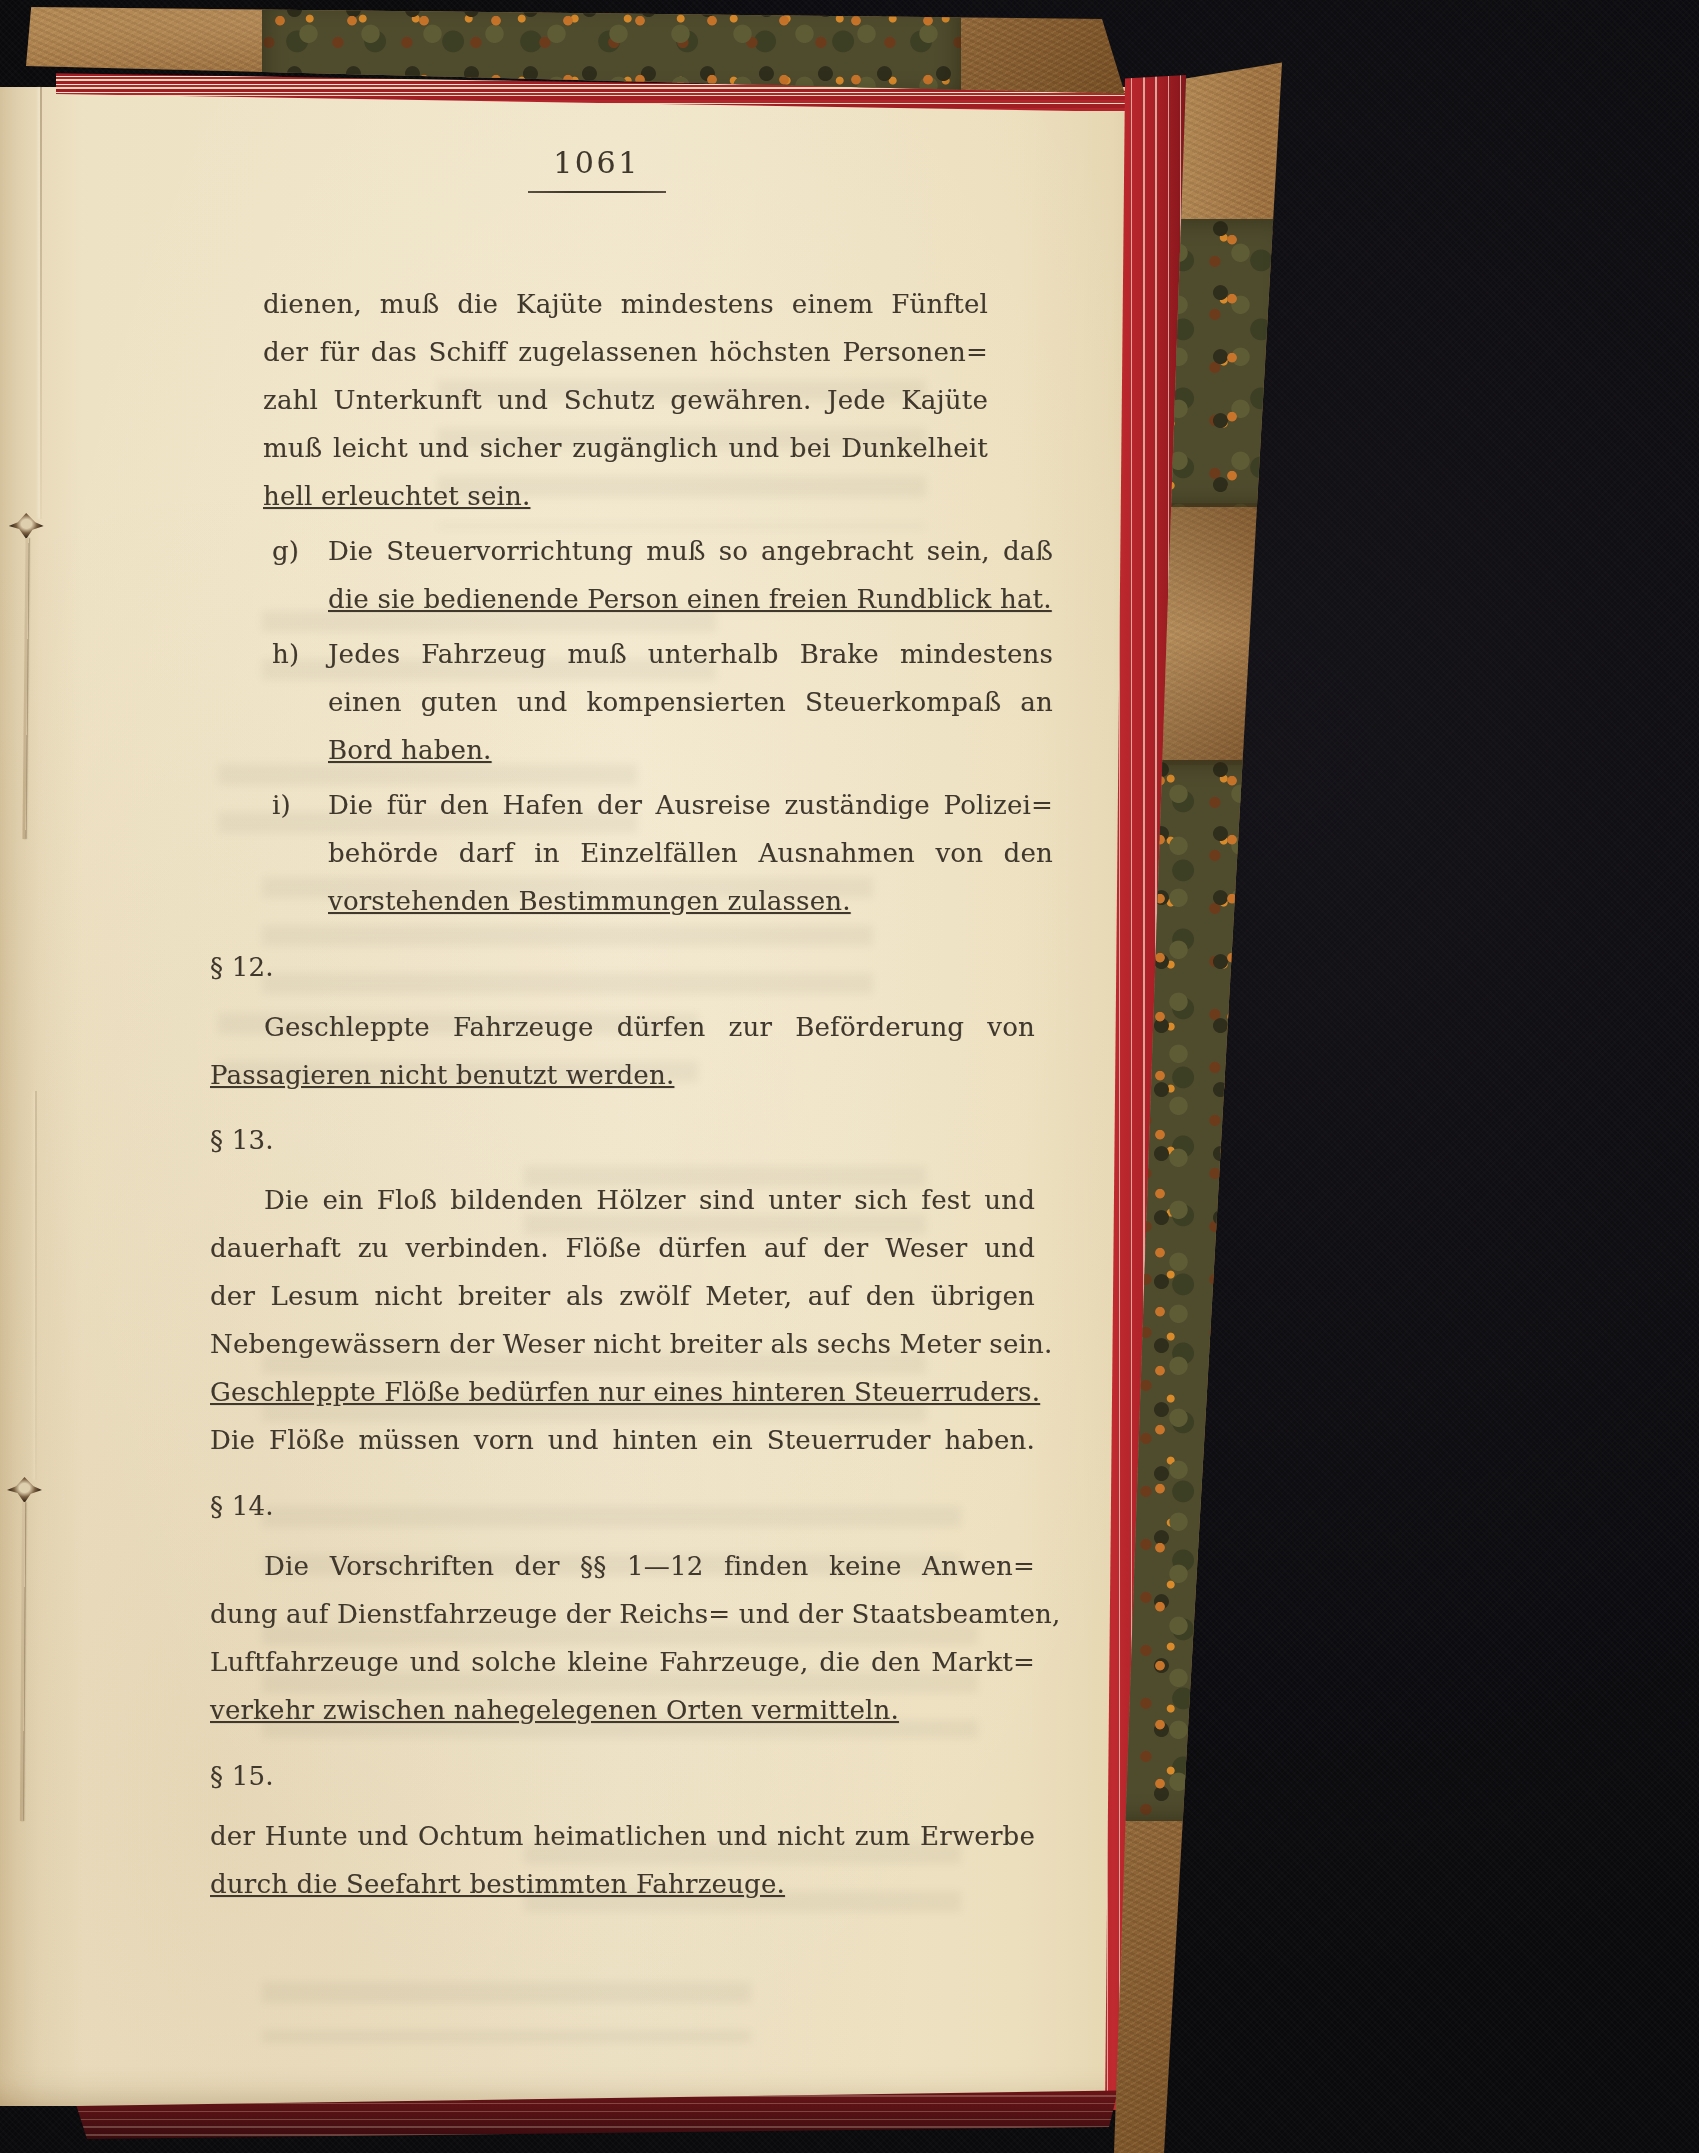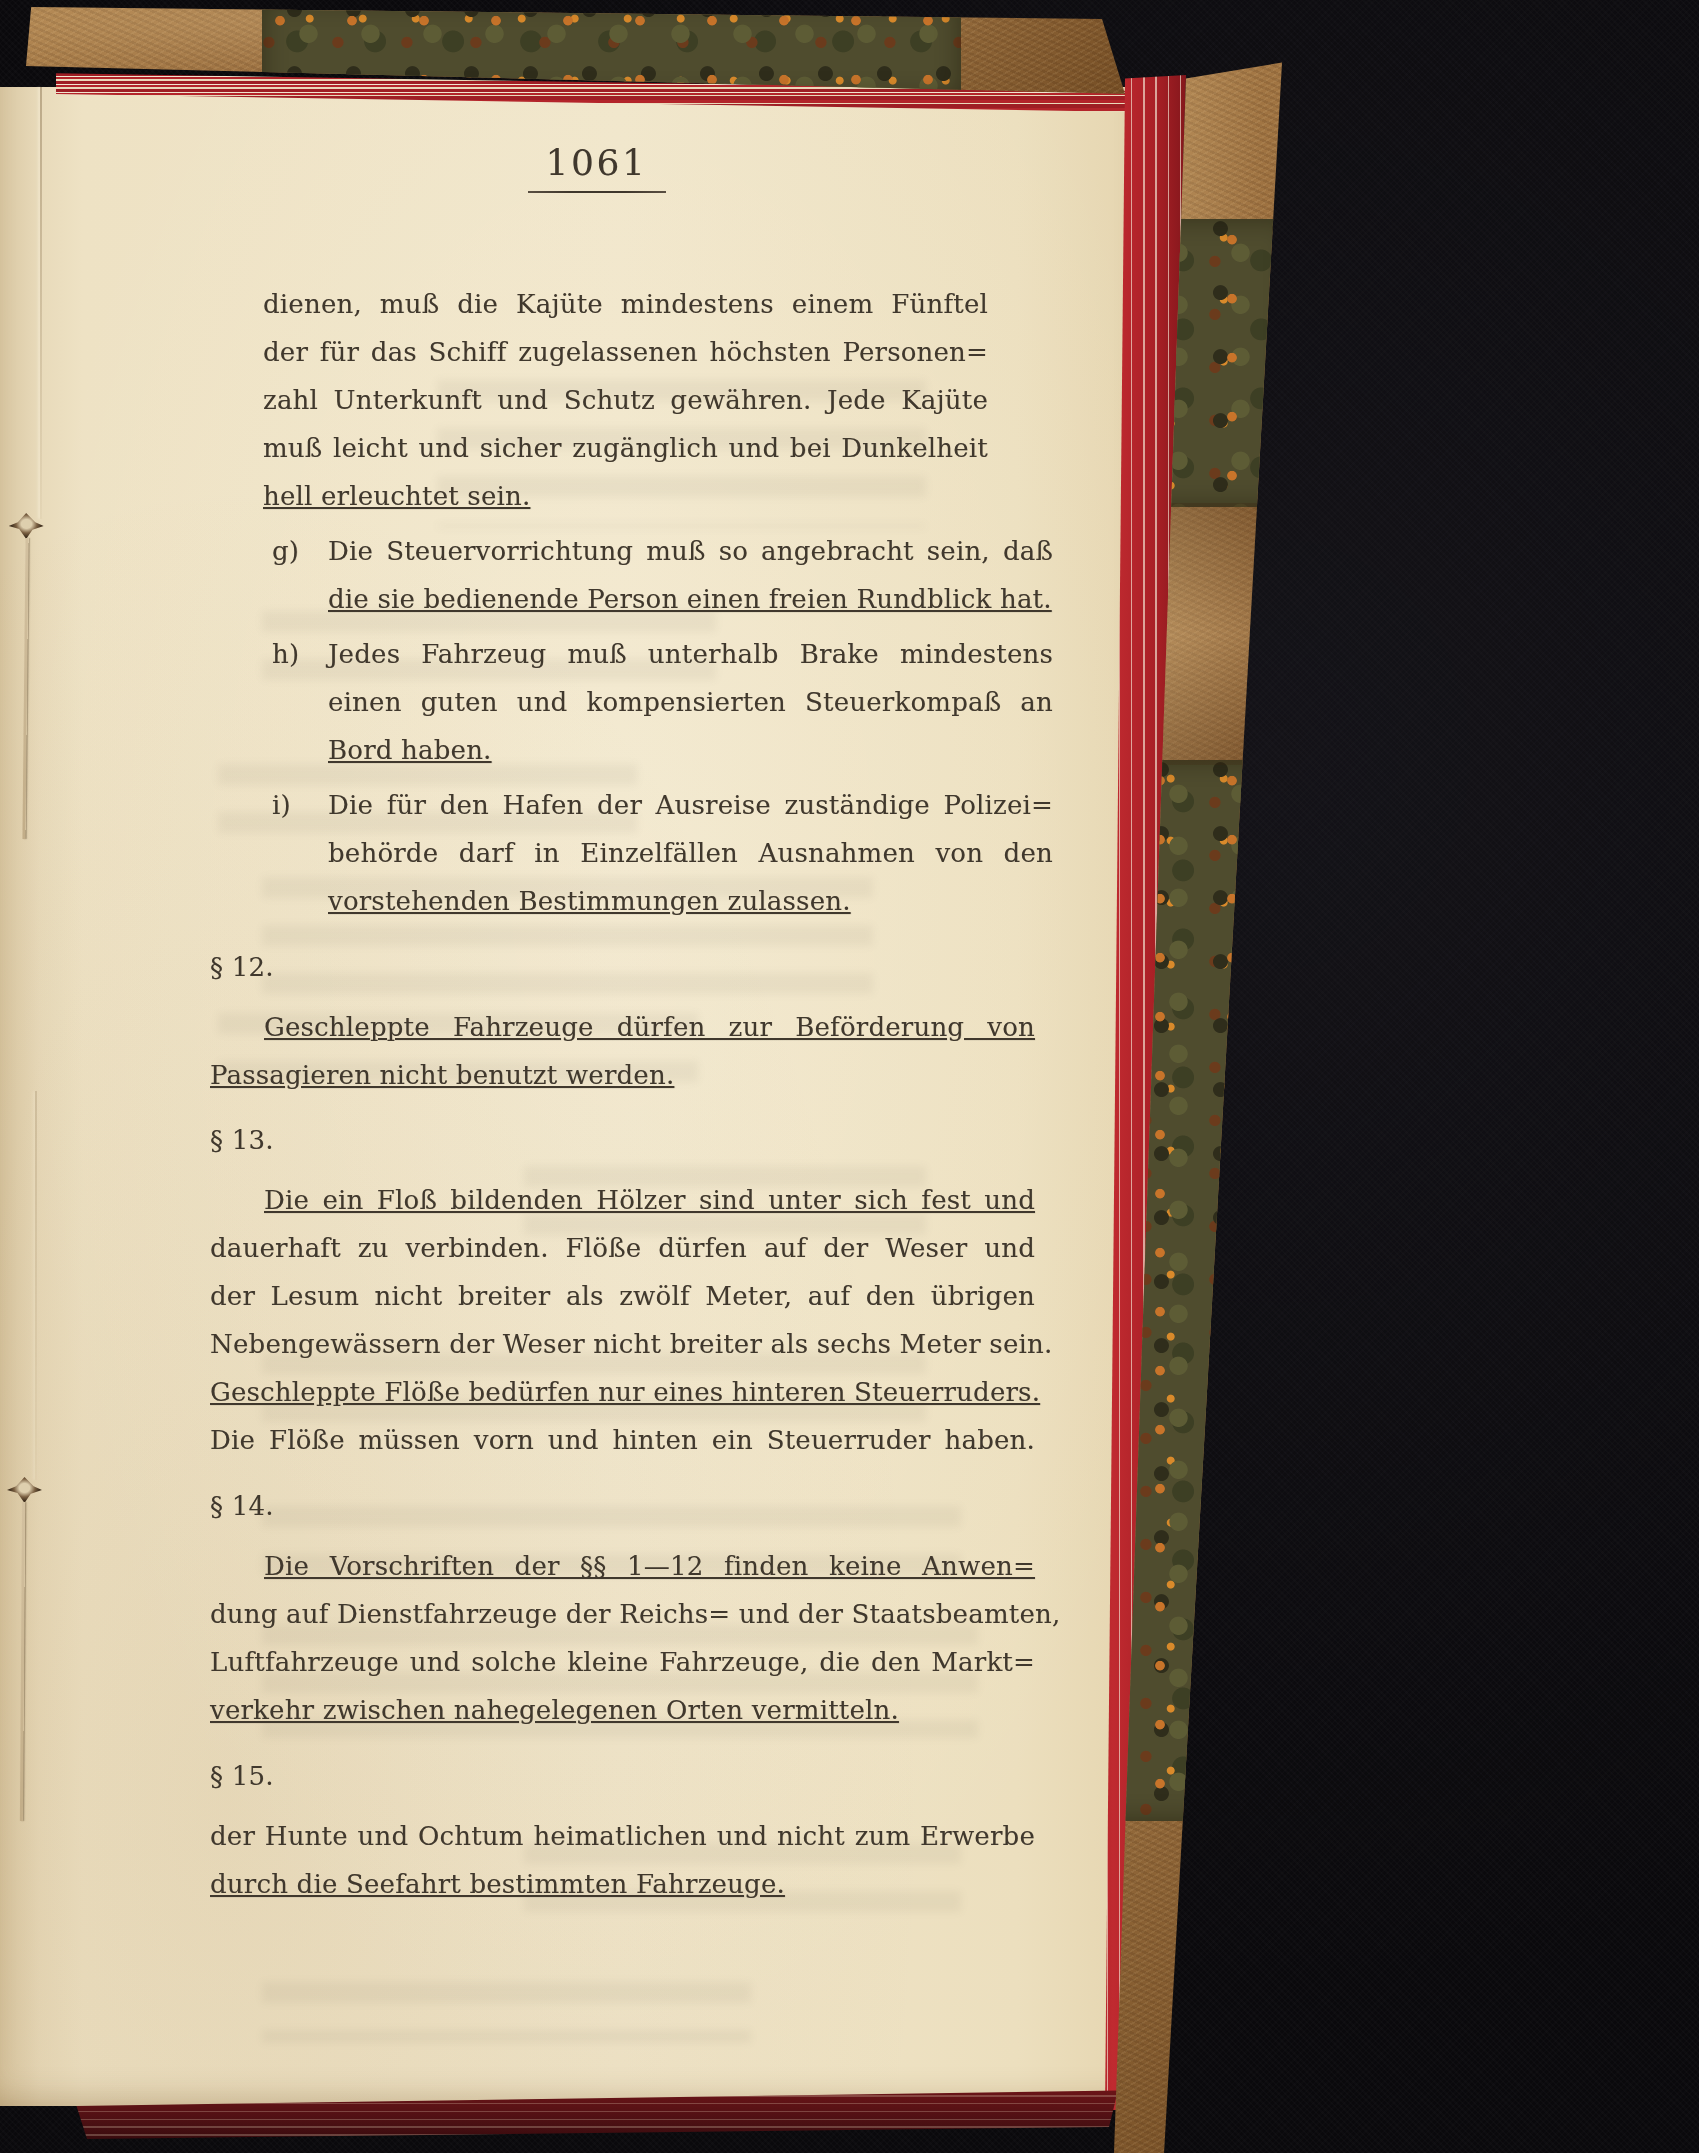--- a/index.html
+++ b/index.html
@@ -104,26 +104,26 @@
   .smudge{position:absolute;filter:blur(4.4px);opacity:.09;pointer-events:none;
     background:repeating-linear-gradient(180deg, rgba(95,88,70,.75) 0 21px, rgba(95,88,70,0) 21px 48px);}
 
   
   .content{
     position:absolute;left:210px;top:52px;width:825px;
     color:#40382d;font-size:26px;line-height:48px;letter-spacing:0.2px;
     text-shadow:0.3px 0.3px 0 rgba(64,56,45,.28);
   }
   .pagenum-wrap{margin-bottom:87px;}
-  .pagenum{text-align:center;padding-right:52px;font-size:36px;letter-spacing:2.6px;height:48px;}
+  .pagenum{text-align:center;padding-right:52px;font-size:30px;letter-spacing:2.6px;height:48px;}
   .pagenum-rule{width:138px;height:2.6px;margin:3.5px auto 0;transform:translateX(-26px);
     background:linear-gradient(90deg,#5a4f42,#3f372c 30%,#3f372c 70%,#5a4f42);}
   .jline{white-space:nowrap;text-align:justify;text-align-last:justify;height:48px;}
   .jline.last{text-align-last:left;text-decoration:underline;}
-  .jline.indent{padding-left:54px;text-decoration:underline;}
+  .jline.indent{padding-left:54px;}
   .intro{width:725px;margin-left:53px;}
   .item{display:flex;margin-top:7px;}
   .item-label{width:56px;margin-left:62px;flex:none;}
   .item-body{width:725px;flex:none;}
   .section{margin-top:17.5px;}
   .sec-heading{text-align:left;padding-right:218px;height:48px;margin-bottom:12.2px;}
   .para{width:825px;}
 </style>
 </head>
 <body>

